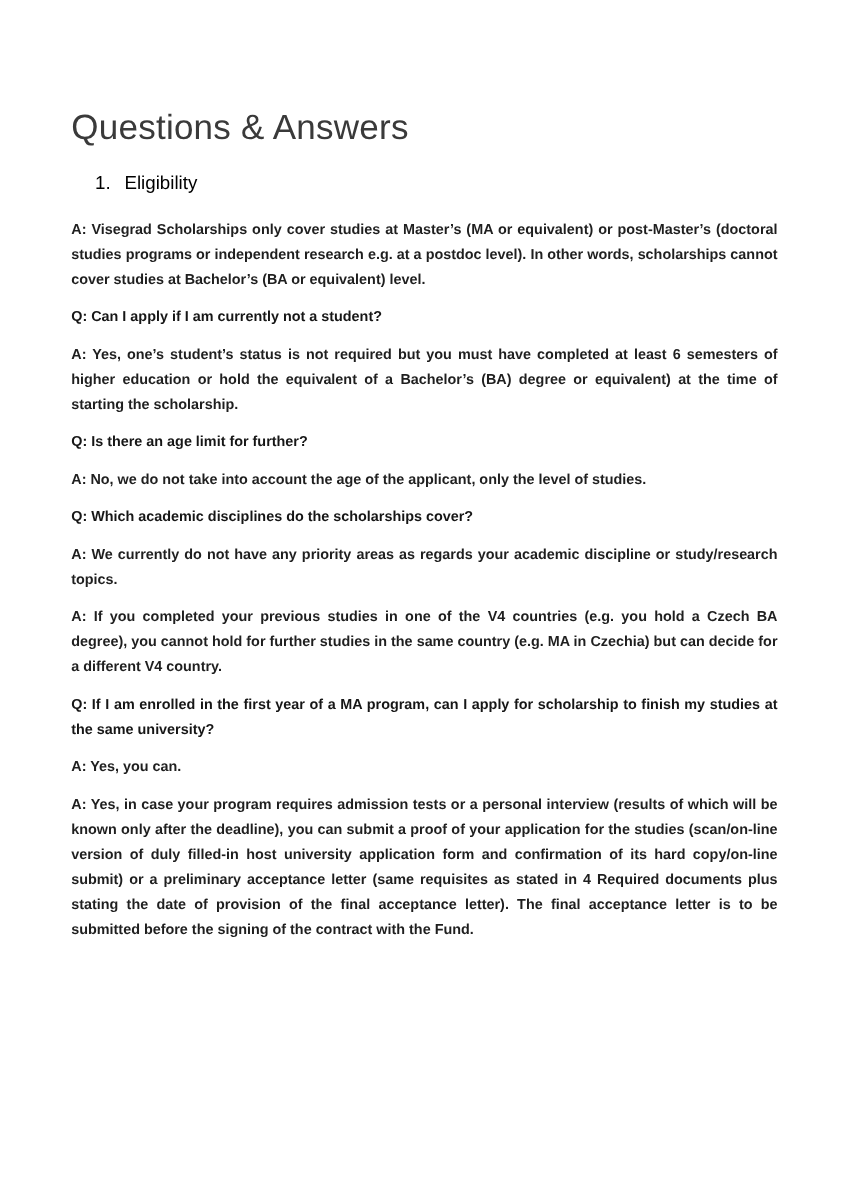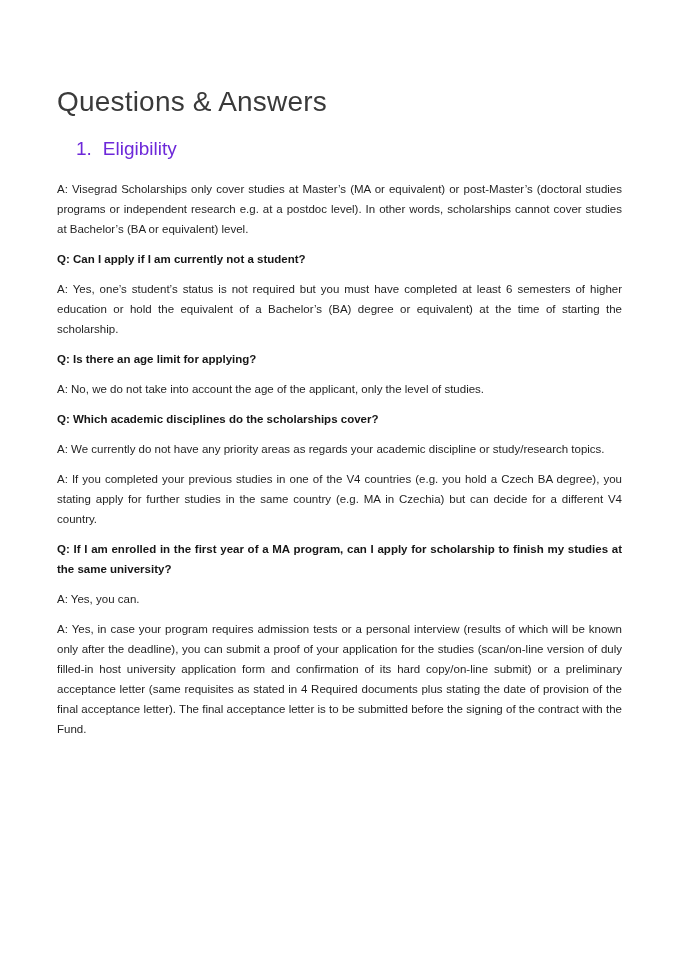--- a/index.html
+++ b/index.html
@@ -21,70 +21,70 @@
   }
   .doc-title {
     font-size: 28px;
     font-weight: 400;
     color: #3a3a3a;
     letter-spacing: 0.2px;
     margin: 0 0 20px 0;
     line-height: 1.15;
   }
   .section-heading {
-    font-size: 19px;
+    font-size: 15px;
     font-weight: 400;
-    color: #6d28d9;
+    color: #000000;
     margin: 0 0 19px 19px;
   }
   .section-heading .sec-num {
     display: inline-block;
     margin-right: 11px;
   }
   .qa-block p {
     width: 565px;
     font-size: 11.5px;
     line-height: 20px;
     text-align: justify;
     margin: 0 0 10px 0;
   }
   .qa-block p.q {
     font-weight: 700;
     color: #161616;
     margin-top: 4px;
   }
   .qa-block p.a {
-    font-weight: 400;
+    font-weight: 700;
     color: #1f1f1f;
   }
 </style>
 </head>
 <body>
 
 <div class="page">
 
   <h1 class="doc-title">Questions &amp; Answers</h1>
 
   <div class="section-heading">
     <span class="sec-num">1.</span><span>Eligibility</span>
   </div>
 
   <div class="qa-block">
     <p class="a">A: Visegrad Scholarships only cover studies at Master’s (MA or equivalent) or post-Master’s (doctoral studies programs or independent research e.g. at a postdoc level). In other words, scholarships cannot cover studies at Bachelor’s (BA or equivalent) level.</p>
 
     <p class="q">Q: Can I apply if I am currently not a student?</p>
     <p class="a">A: Yes, one’s student’s status is not required but you must have completed at least 6 semesters of higher education or hold the equivalent of a Bachelor’s (BA) degree or equivalent) at the time of starting the scholarship.</p>
 
-    <p class="q">Q: Is there an age limit for applying?</p>
+    <p class="q">Q: Is there an age limit for further?</p>
     <p class="a">A: No, we do not take into account the age of the applicant, only the level of studies.</p>
 
     <p class="q">Q: Which academic disciplines do the scholarships cover?</p>
     <p class="a">A: We currently do not have any priority areas as regards your academic discipline or study/research topics.</p>
 
-    <p class="a">A: If you completed your previous studies in one of the V4 countries (e.g. you hold a Czech BA degree), you stating apply for further studies in the same country (e.g. MA in Czechia) but can decide for a different V4 country.</p>
+    <p class="a">A: If you completed your previous studies in one of the V4 countries (e.g. you hold a Czech BA degree), you cannot hold for further studies in the same country (e.g. MA in Czechia) but can decide for a different V4 country.</p>
 
     <p class="q">Q: If I am enrolled in the first year of a MA program, can I apply for scholarship to finish my studies at the same university?</p>
     <p class="a">A: Yes, you can.</p>
 
     <p class="a">A: Yes, in case your program requires admission tests or a personal interview (results of which will be known only after the deadline), you can submit a proof of your application for the studies (scan/on-line version of duly filled-in host university application form and confirmation of its hard copy/on-line submit) or a preliminary acceptance letter (same requisites as stated in 4 Required documents plus stating the date of provision of the final acceptance letter). The final acceptance letter is to be submitted before the signing of the contract with the Fund.</p>
   </div>
 
 </div>
 
 </body></html>

